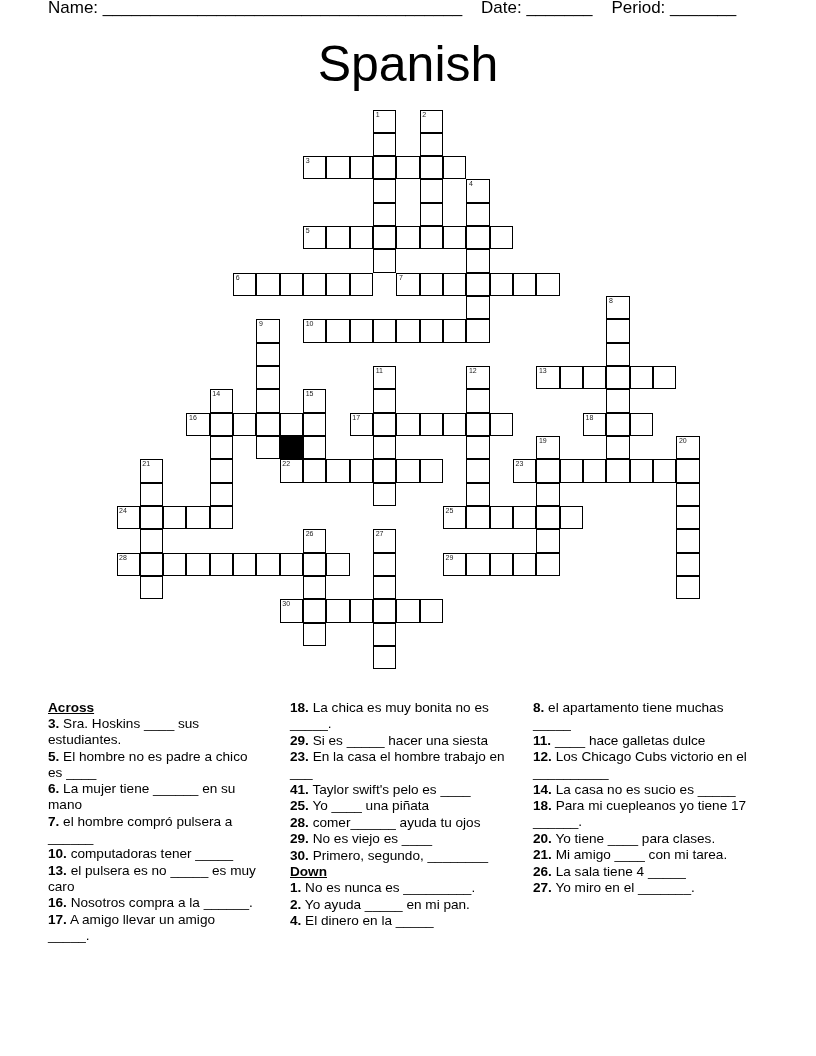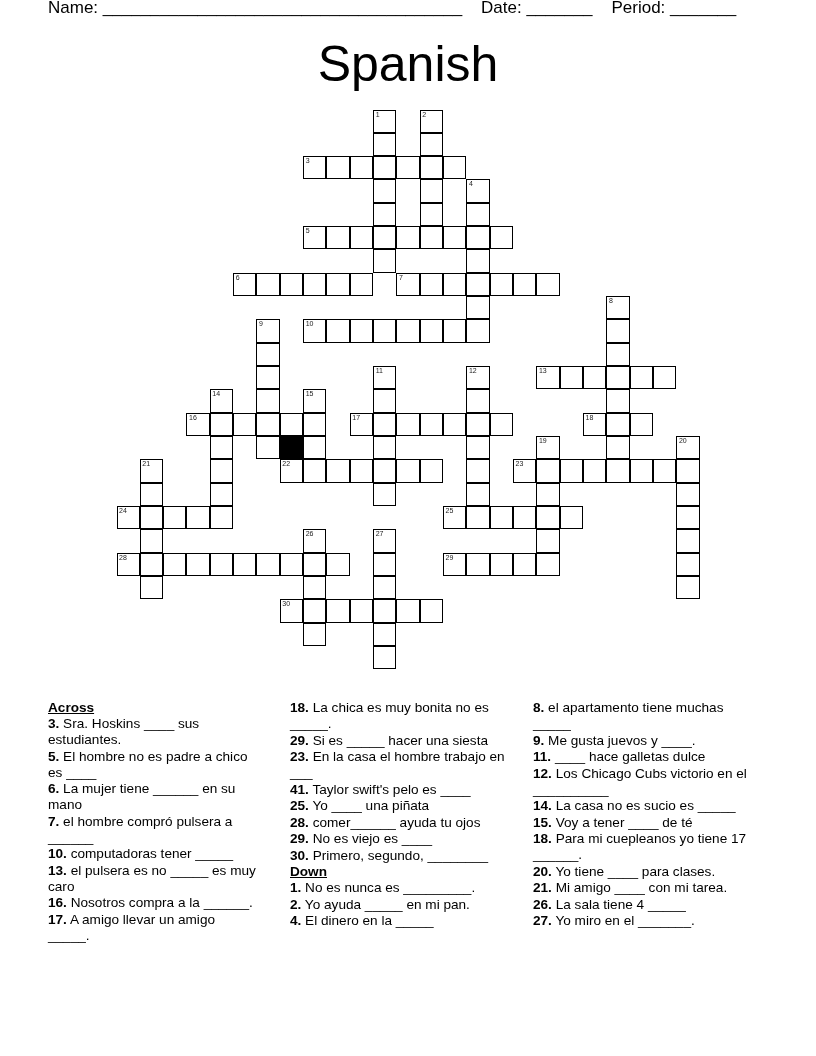--- a/index.html
+++ b/index.html
@@ -278,23 +278,21 @@
     <div class="clue"><b>28.</b><span> comer______ ayuda tu ojos</span></div>
     <div class="clue"><b>29.</b><span> No es viejo es ____</span></div>
     <div class="clue"><b>30.</b><span> Primero, segundo, ________</span></div>
     <div class="hd">Down</div>
     <div class="clue"><b>1.</b><span> No es nunca es _________.</span></div>
     <div class="clue"><b>2.</b><span> Yo ayuda _____ en mi pan.</span></div>
     <div class="clue"><b>4.</b><span> El dinero en la _____</span></div>
   </div>
 <div class="clue-col" id="col3">
     <div class="clue"><b>8.</b><span> el apartamento tiene muchas _____</span></div>
-    <div class="clue"><b>9.</b><span> Me gusta juevos y ____.</span></div>
     <div class="clue"><b>11.</b><span> ____ hace galletas dulce</span></div>
     <div class="clue"><b>12.</b><span> Los Chicago Cubs victorio en el __________</span></div>
     <div class="clue"><b>14.</b><span> La casa no es sucio es _____</span></div>
-    <div class="clue"><b>15.</b><span> Voy a tener ____ de té</span></div>
     <div class="clue"><b>18.</b><span> Para mi cuepleanos yo tiene 17 ______.</span></div>
     <div class="clue"><b>20.</b><span> Yo tiene ____ para clases.</span></div>
     <div class="clue"><b>21.</b><span> Mi amigo ____ con mi tarea.</span></div>
     <div class="clue"><b>26.</b><span> La sala tiene 4 _____</span></div>
     <div class="clue"><b>27.</b><span> Yo miro en el _______.</span></div>
   </div>
 
 </body></html>

